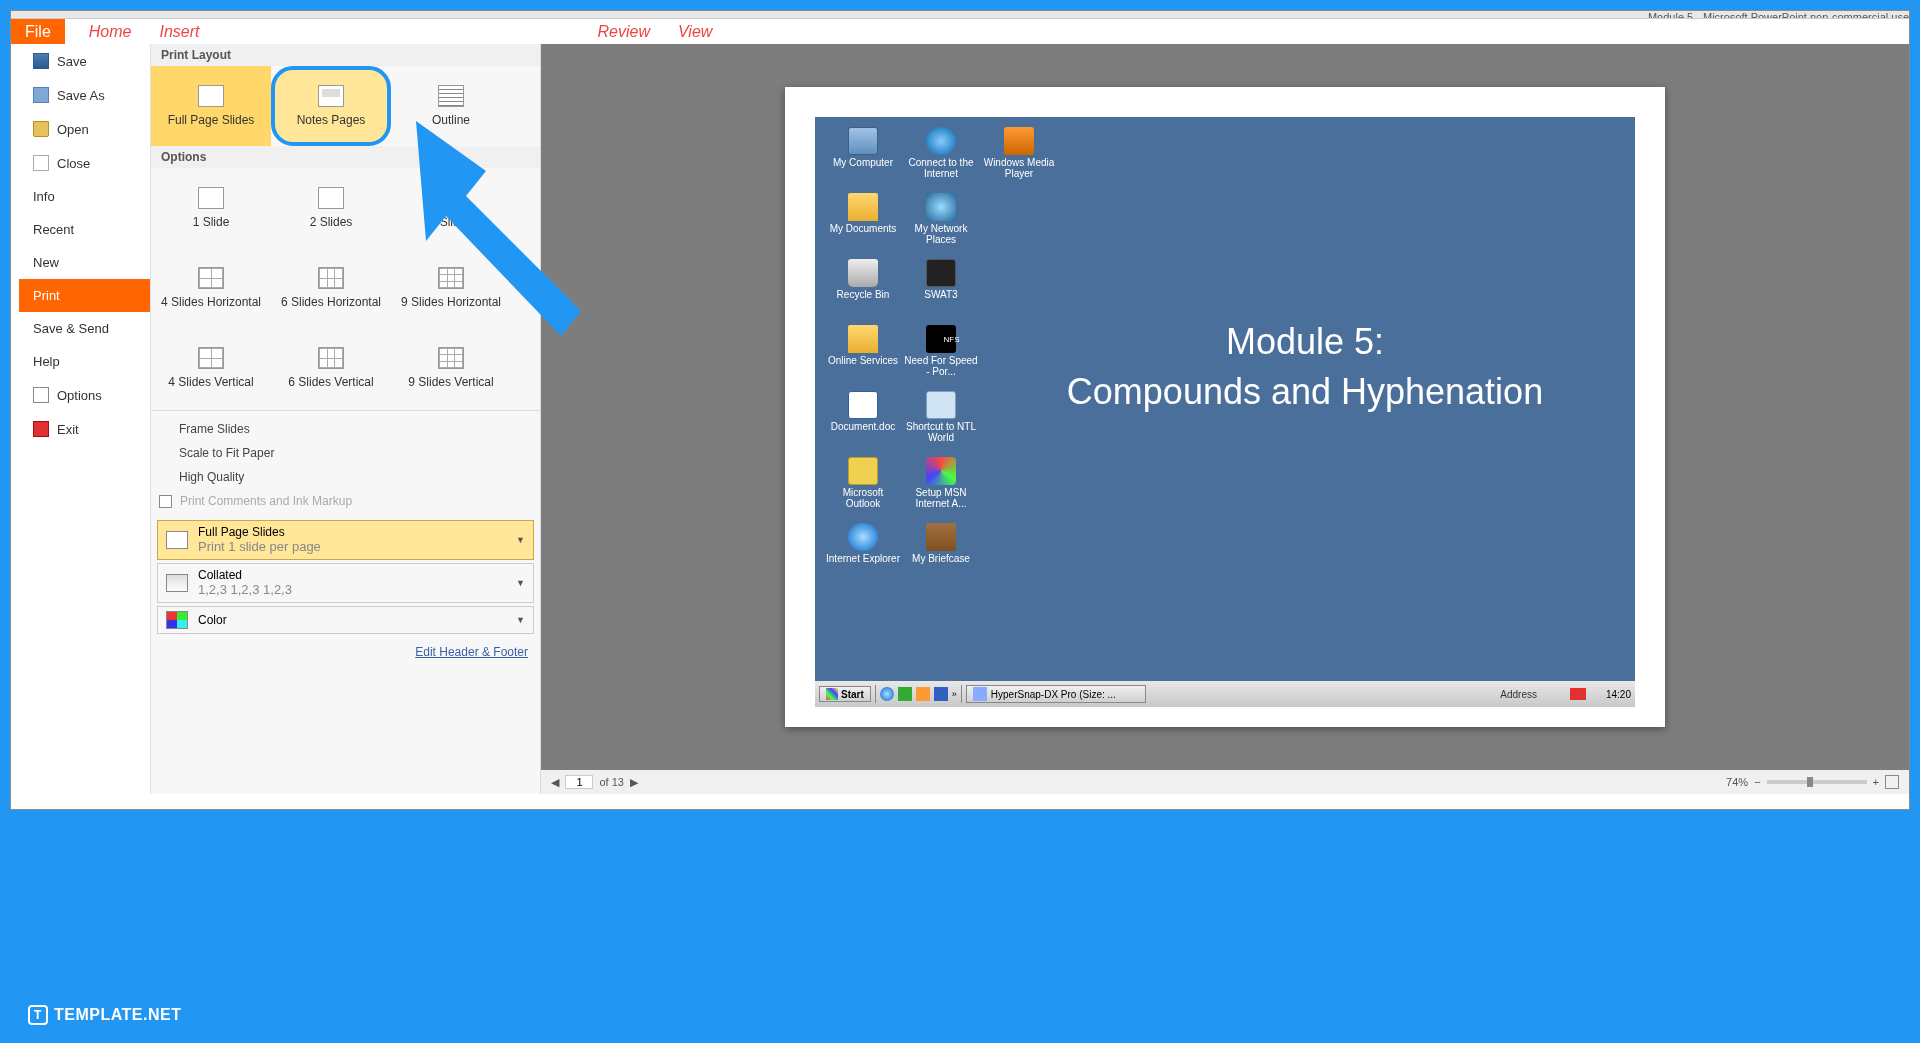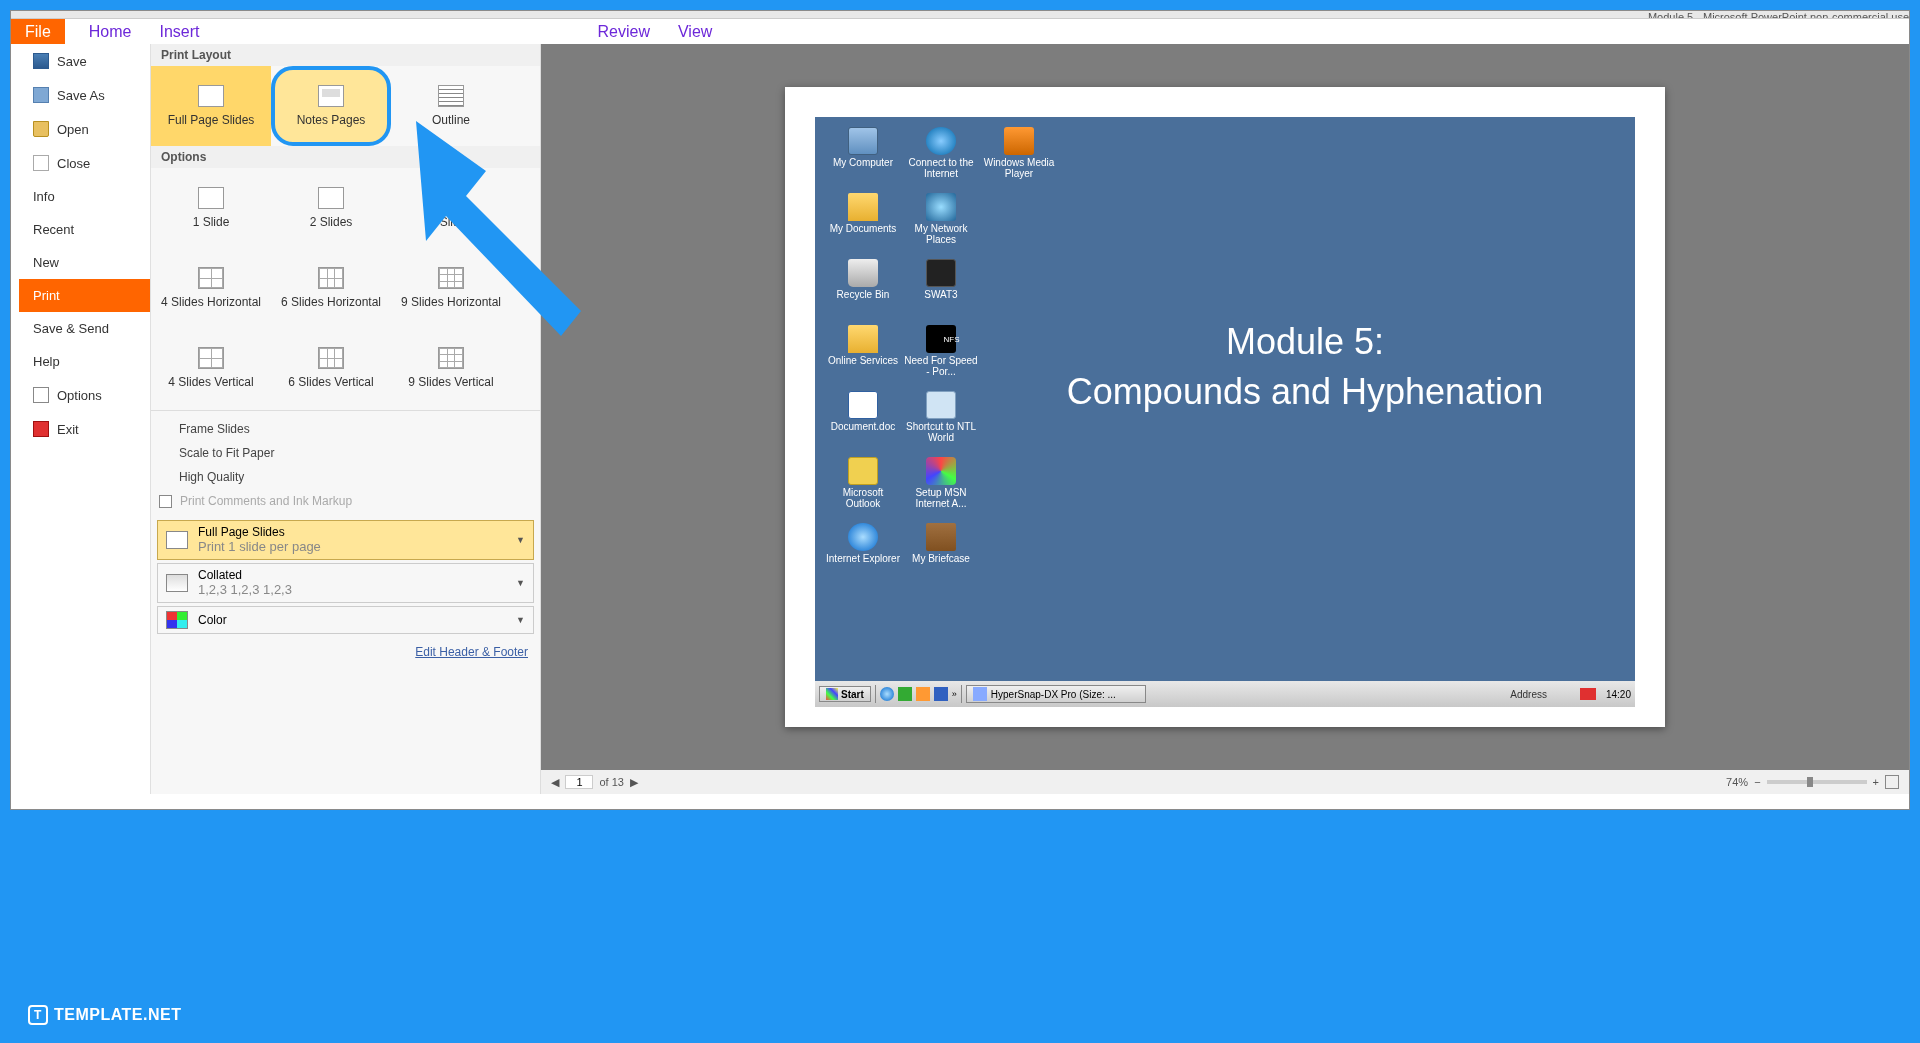--- a/index.html
+++ b/index.html
@@ -1,21 +1,21 @@
 <!DOCTYPE html>
 <html><head>
 <meta charset="utf-8">
 <style>
 * { margin: 0; padding: 0; box-sizing: border-box; font-family: "Segoe UI", Tahoma, sans-serif; }
 body { background: #2196F3; padding: 10px; }
 .window { background: #fff; width: 100%; height: 800px; position: relative; border: 1px solid #8a8a8a; overflow: hidden; }
 .title-bar { height: 8px; background: #e8e8e8; border-bottom: 1px solid #ccc; font-size: 11px; color: #555; text-align: right; overflow: hidden; }
 .ribbon-tabs { height: 25px; background: #fff; display: flex; align-items: center; font-size: 16px; border-radius: 7px; }
 .file-tab { background: #ff6500; color: #fff; padding: 5px 14px; height: 25px; display: flex; align-items: center; margin-right: 10px; }
-.ribbon-tab { padding: 8px 14px; color: #6d28d9; }
+.ribbon-tab { padding: 8px 14px; color: #ef4444; font-style: italic; }
 .main { display: flex; height: calc(100% - 48px); }
 .backstage-left { width: 140px; background: #fff; border-right: 1px solid #e0e0e0; display: flex; flex-direction: column; font-size: 13px; }
 .bs-item { padding: 9px 14px; color: #333; display: flex; align-items: center; gap: 8px; margin-left: 8px; }
 .bs-item.sel { background: #ff6500; color: #fff; position: relative; }
 .bs-item.sel::after { content: ""; position: absolute; right: -8px; top: 50%; transform: translateY(-50%); border: 8px solid transparent; border-left-color: #ff6500; }
 .bs-icon { width: 16px; height: 16px; display: inline-block; }
 .ico-save { background: linear-gradient(#4a7fb5,#2c5a8f); border: 1px solid #2c5a8f; }
 .ico-saveas { background: #7fa8d4; border: 1px solid #5580b0; }
 .ico-open { background: #e8c060; border: 1px solid #b89020; border-radius: 0 0 2px 2px; }
 .ico-close { background: #fff; border: 1px solid #aaa; position: relative; }
@@ -80,21 +80,21 @@
 .slide-title { position: absolute; right: 60px; top: 200px; width: 540px; text-align: center; font-size: 36px; line-height: 1.4; }
 .taskbar { position: absolute; bottom: 0; left: 0; right: 0; height: 26px; background: linear-gradient(#e8e8e8,#c8c8c8); display: flex; align-items: center; font-size: 10px; color: #000; padding: 0 4px; gap: 4px; }
 .start-btn { background: linear-gradient(#f0f0f0,#d0d0d0); border: 1px solid #888; padding: 1px 6px; display:flex; align-items:center; gap:3px; }
 .tb-ico { width:14px; height:14px; display:inline-block; }
 .tb-ie { background: radial-gradient(#adf,#06c); border-radius:50%; }
 .tb-x { background:#3a3; }
 .tb-o { background:#f93; }
 .tb-w { background:#3060c0; }
 .tb-app { background: linear-gradient(#f0f0f0,#d0d0d0); border: 1px solid #888; padding: 1px 6px; flex:0 0 180px; display:flex; align-items:center; gap:4px; }
 .tb-addr { margin-left: auto; color:#333; font-size:10px; }
-.tb-right { display:flex; align-items:center; gap:10px;padding-left:29px; }
+.tb-right { display:flex; align-items:center; gap:20px;padding-left:29px; }
 .tb-ati { width:16px; height:12px; background:#e03030; }
 .page-nav { height: 24px; background: #f0f0f0; display: flex; align-items: center; padding: 0 10px; font-size: 11px; color: #555; gap: 6px; }
 .page-input { width: 28px; border: 1px solid #ccc; text-align: center; font-size:11px; }
 .zoom-ctrl { margin-left: auto; display: flex; align-items: center; gap: 6px; }
 .zoom-bar { width: 100px; height: 4px; background: #ccc; position: relative; }
 .zoom-bar::after { content:""; position:absolute; left:40%; top:-3px; width:6px; height:10px; background:#888; }
 .watermark { position: fixed; bottom: 18px; left: 28px; color: #fff; font-size: 16px; font-weight: 600; letter-spacing: 0.5px; display:flex; align-items:center; gap:6px; }
 .wm-badge { width:20px; height:20px; background:#2196F3; border:2px solid #fff; border-radius:4px; display:flex; align-items:center; justify-content:center; color:#fff; font-weight:bold; font-size:12px; }
 </style>
 </head>

